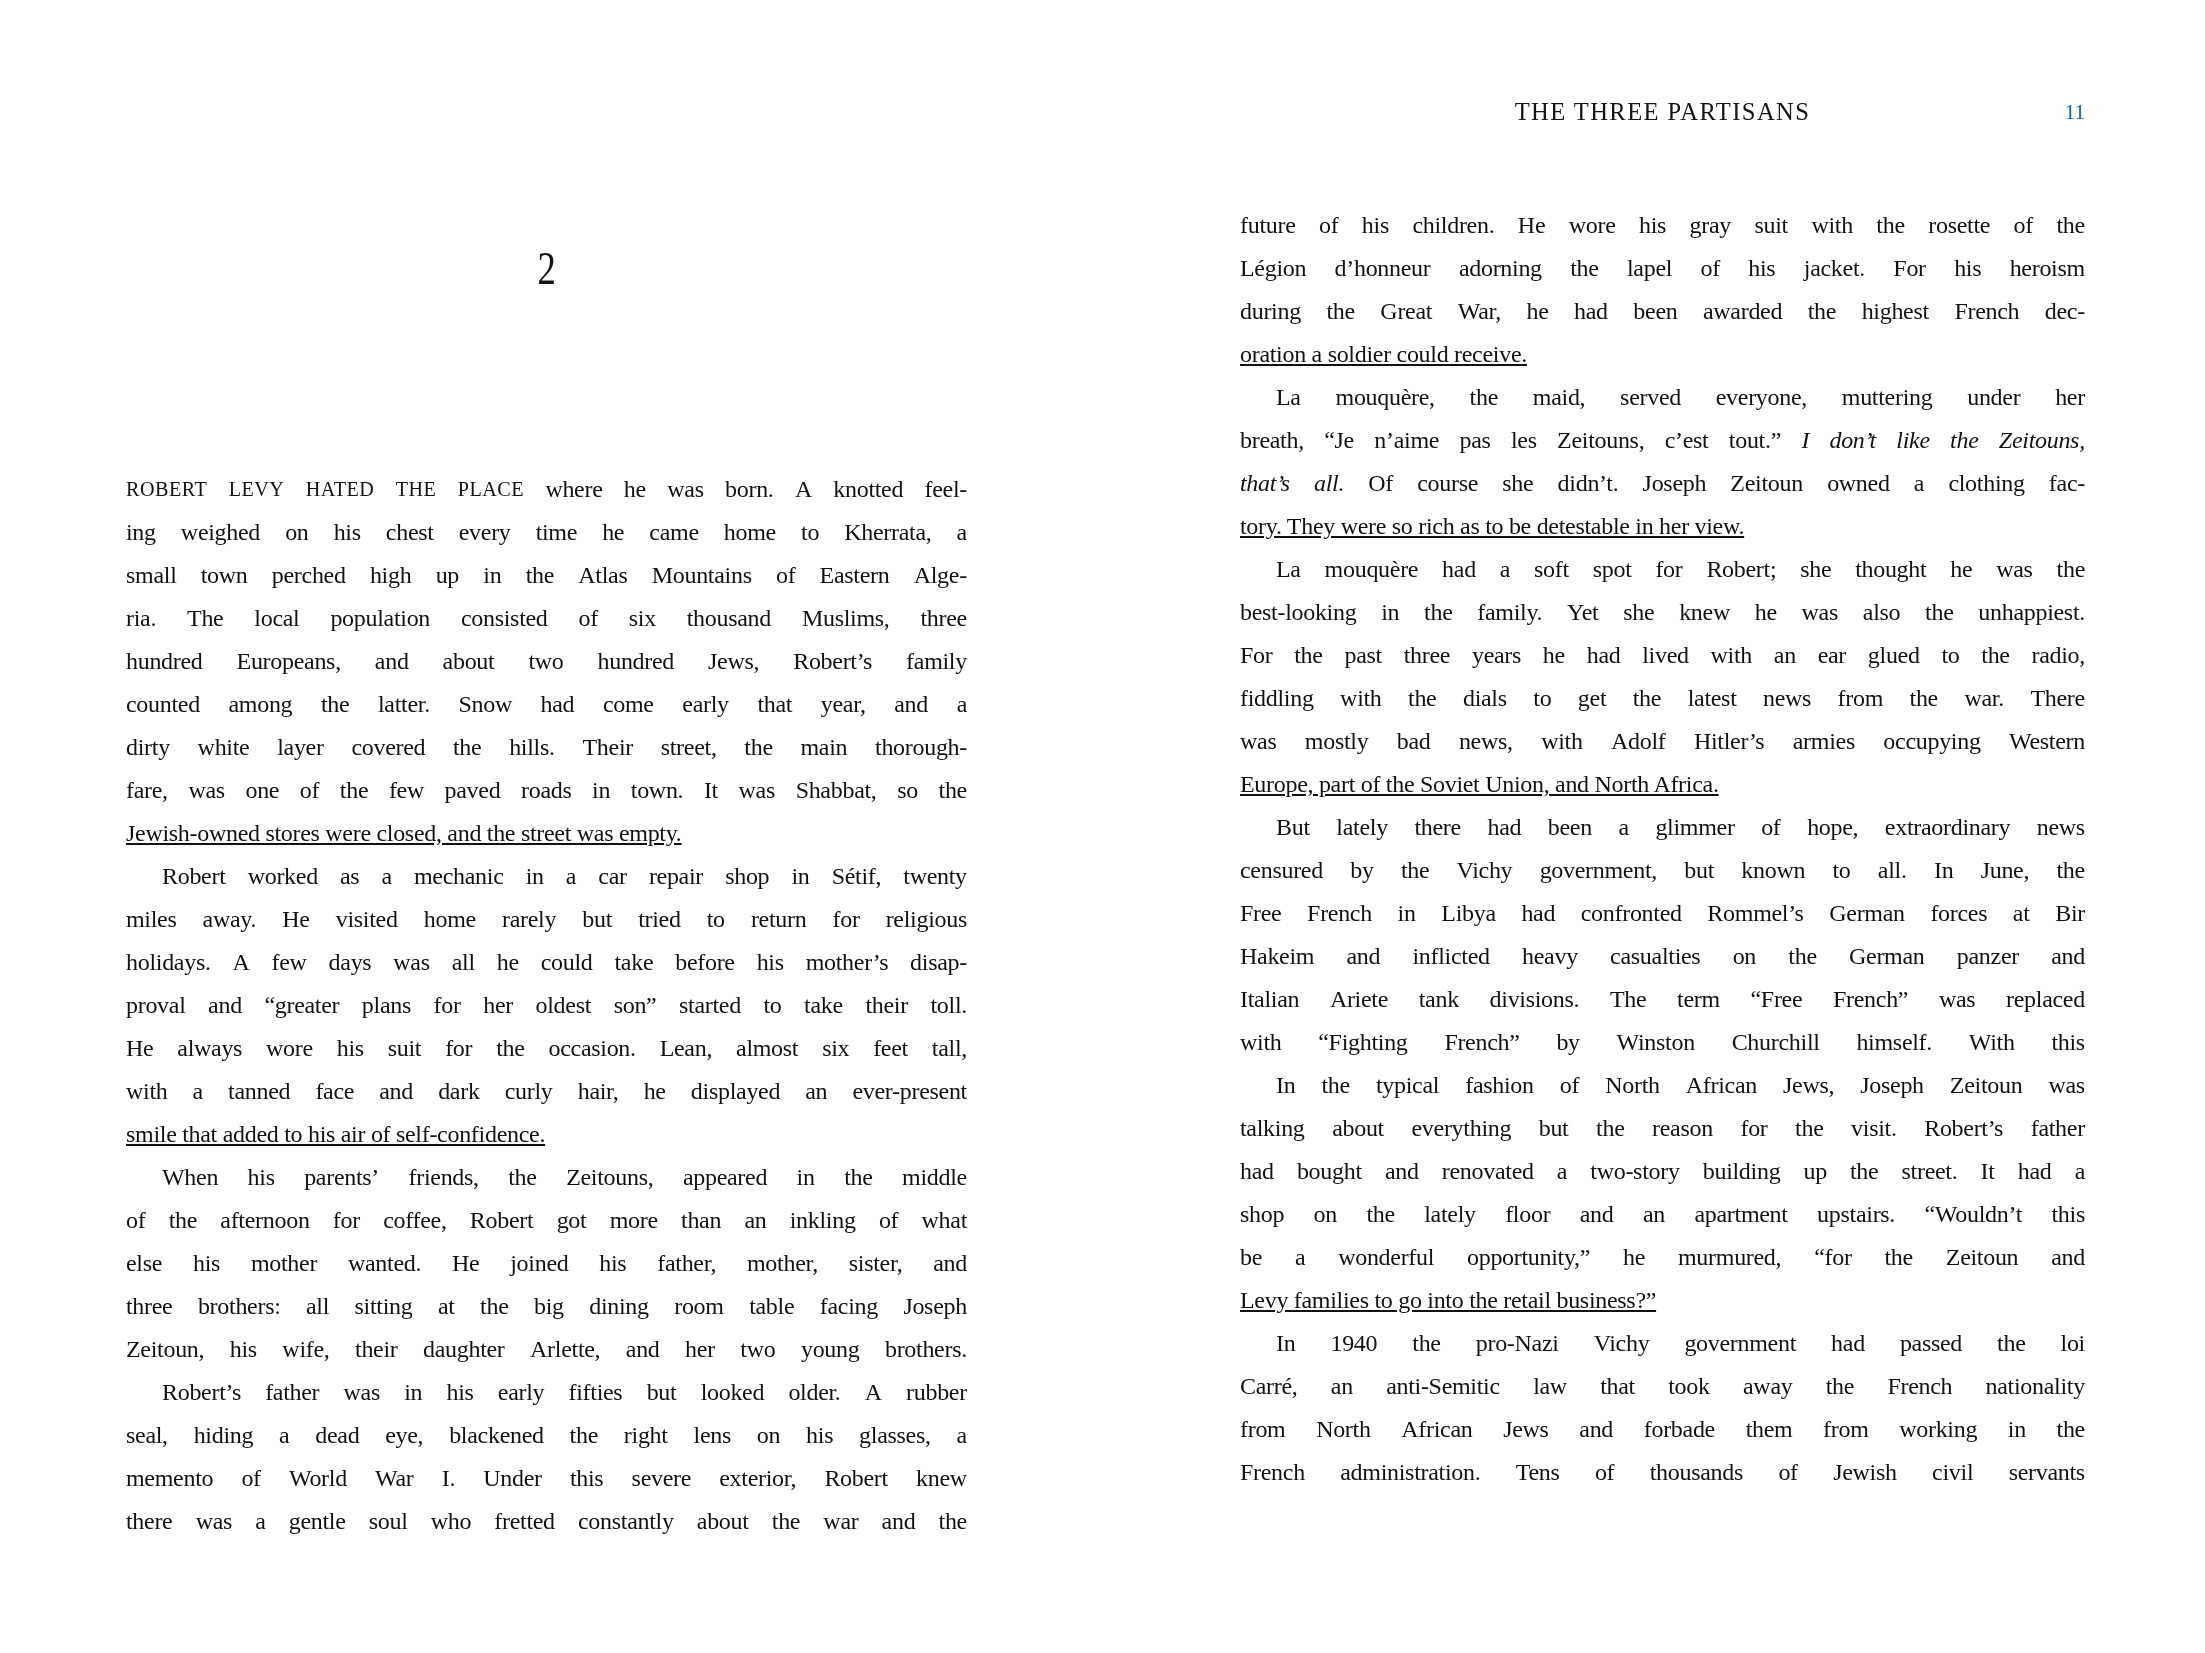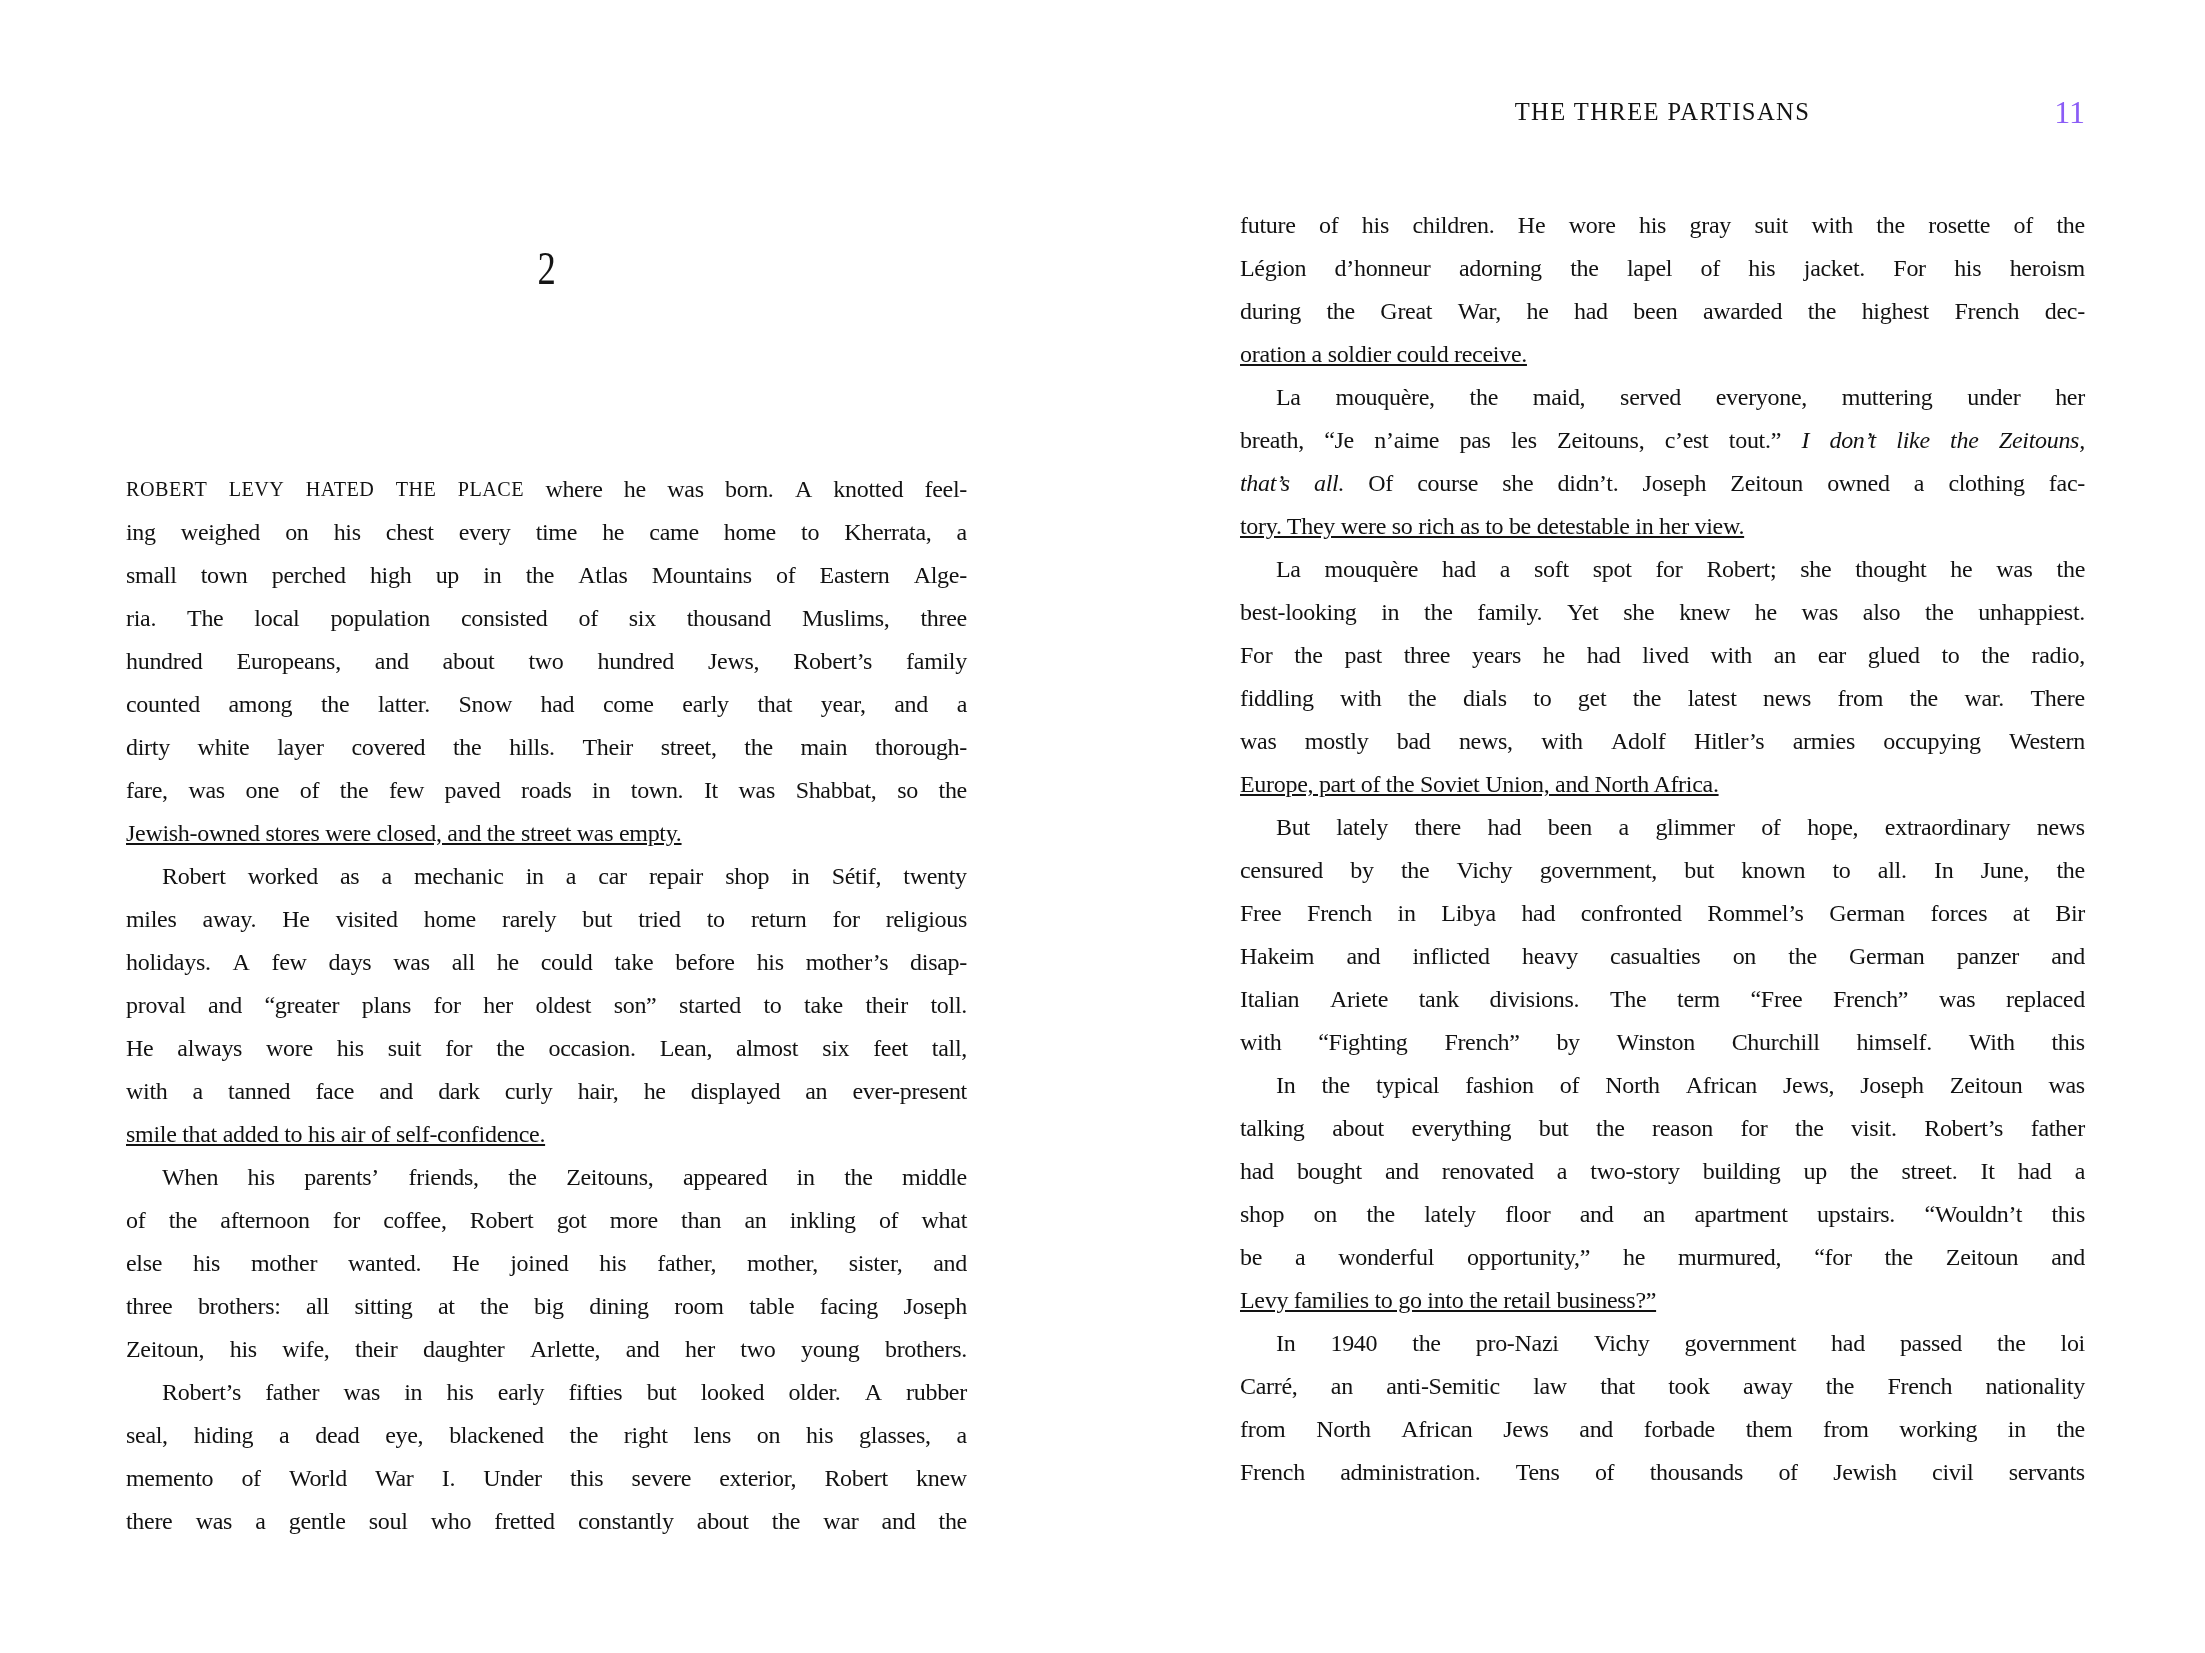--- a/index.html
+++ b/index.html
@@ -23,21 +23,21 @@
   .chapter-number span{display:inline-block;transform:scaleX(0.78);}
 
   
   .header-row{position:absolute;left:137px;top:95px;width:845px;height:34px;}
   .running-header{
     position:absolute;left:0;width:100%;text-align:center;
     font-size:24.6px;line-height:34px;letter-spacing:1.4px;color:#141414;
   }
   .page-number{
     position:absolute;right:0;top:0;
-    font-size:32px;line-height:34px;color:#8b5cf6;
+    font-size:21px;line-height:34px;color:#0369a1;
   }
 
   
   .text-block{position:absolute;}
   #left-text{left:126px;top:468px;width:841px;}
   #right-text{left:137px;top:204px;width:845px;}
 
   .line{
     height:43px;line-height:43px;
     display:flex;justify-content:space-between;

